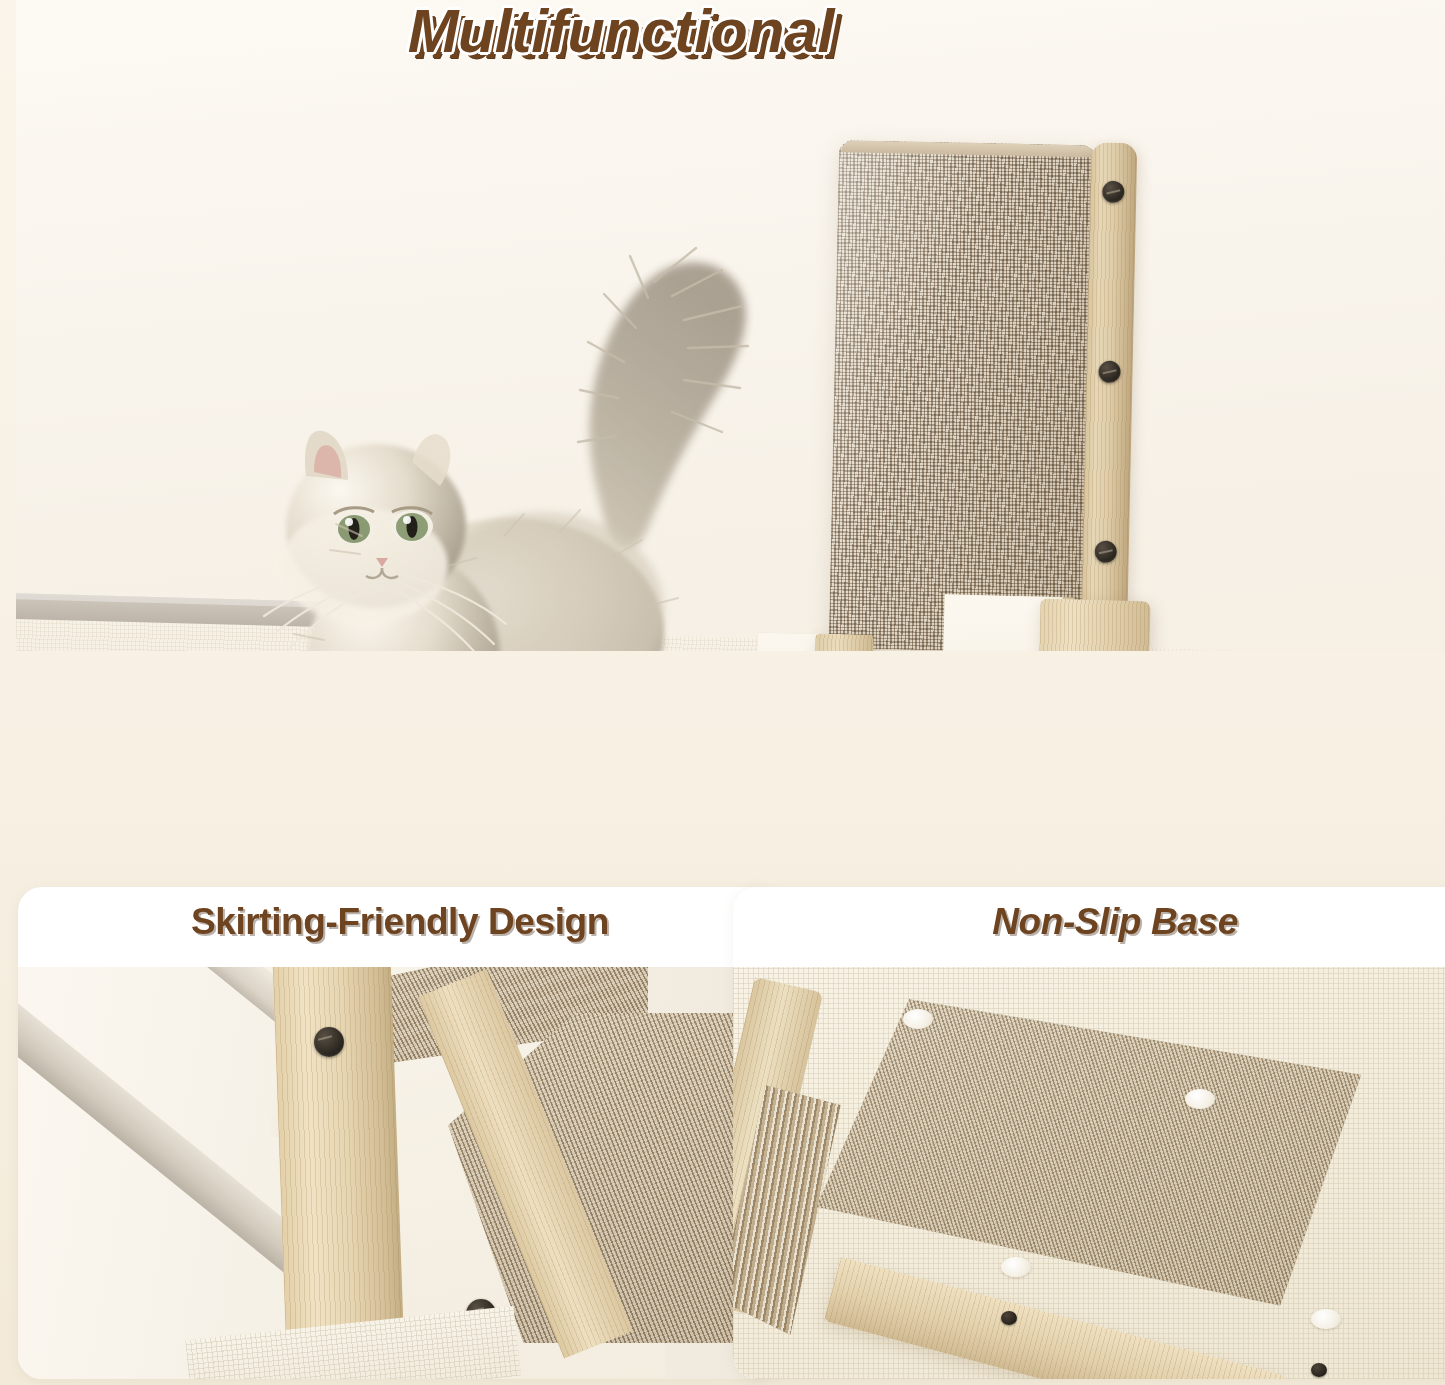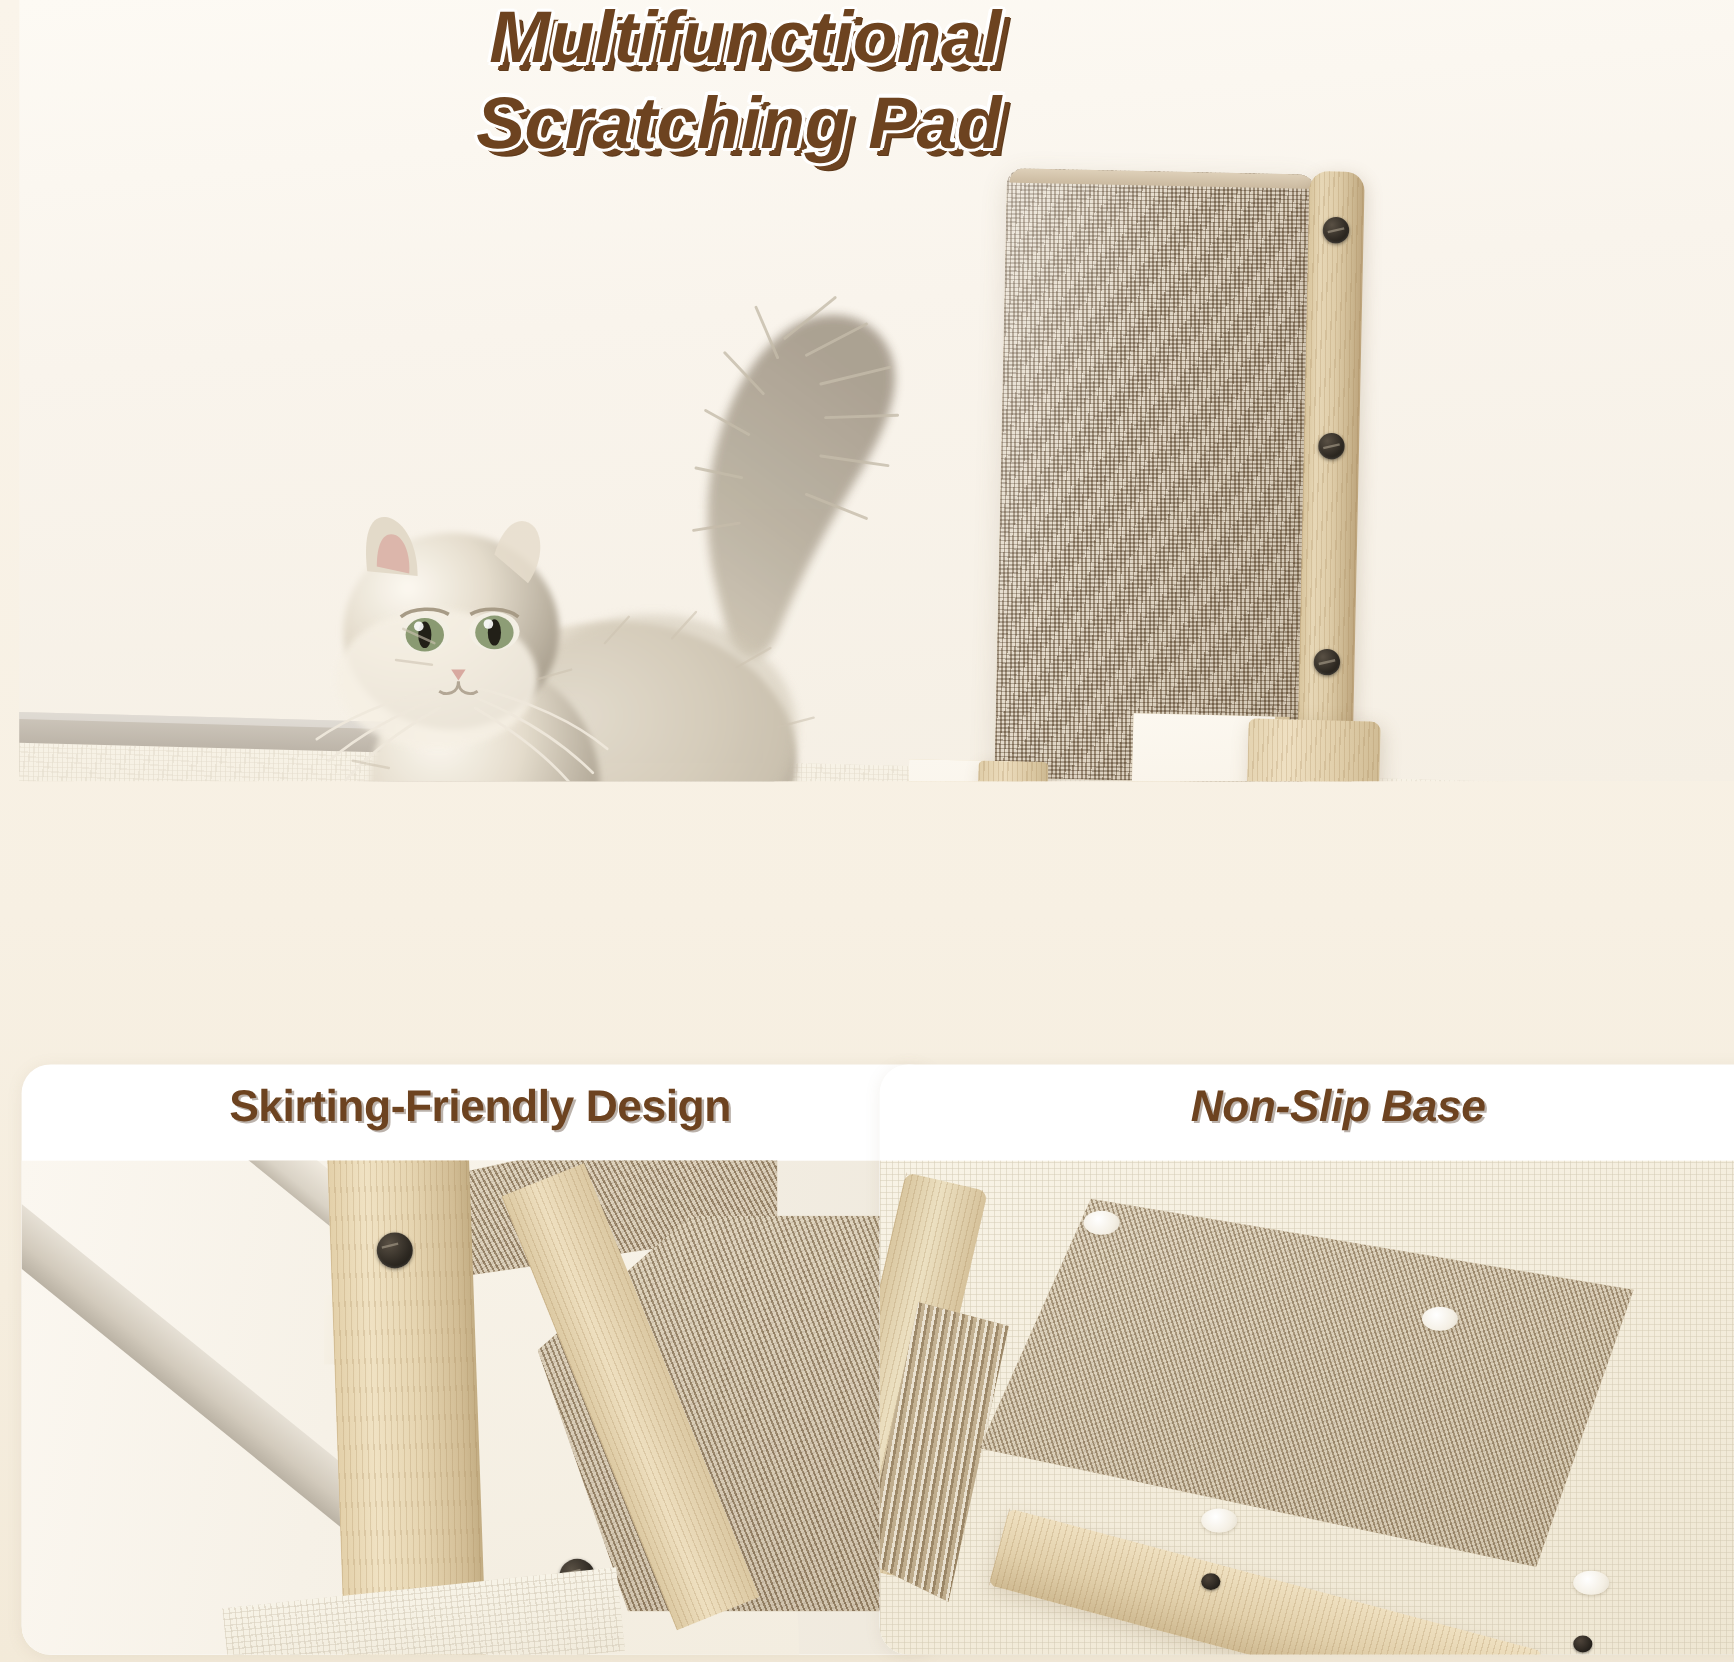--- a/index.html
+++ b/index.html
@@ -385,21 +385,20 @@
       <div class="bracket-body">
         <div class="grain"></div>
         <div class="screw" style="left:28px;top:150px;"></div>
       </div>
     </div>
     <div class="screw" style="left:1029px;top:745px;"></div>
     <div class="screw" style="left:812px;top:785px;"></div>
 
     <div class="title">
       <span>Multifunctional</span>
-      <span class="l2">Scratching Pad</span>
     </div>
   </div>
 
   <div class="cards">
 
     <div class="card left">
       <div class="card-title">Skirting-Friendly Design</div>
       <div class="card-photo">
         <div class="lp-wall"></div>
         <div class="lp-skirt2"></div>

